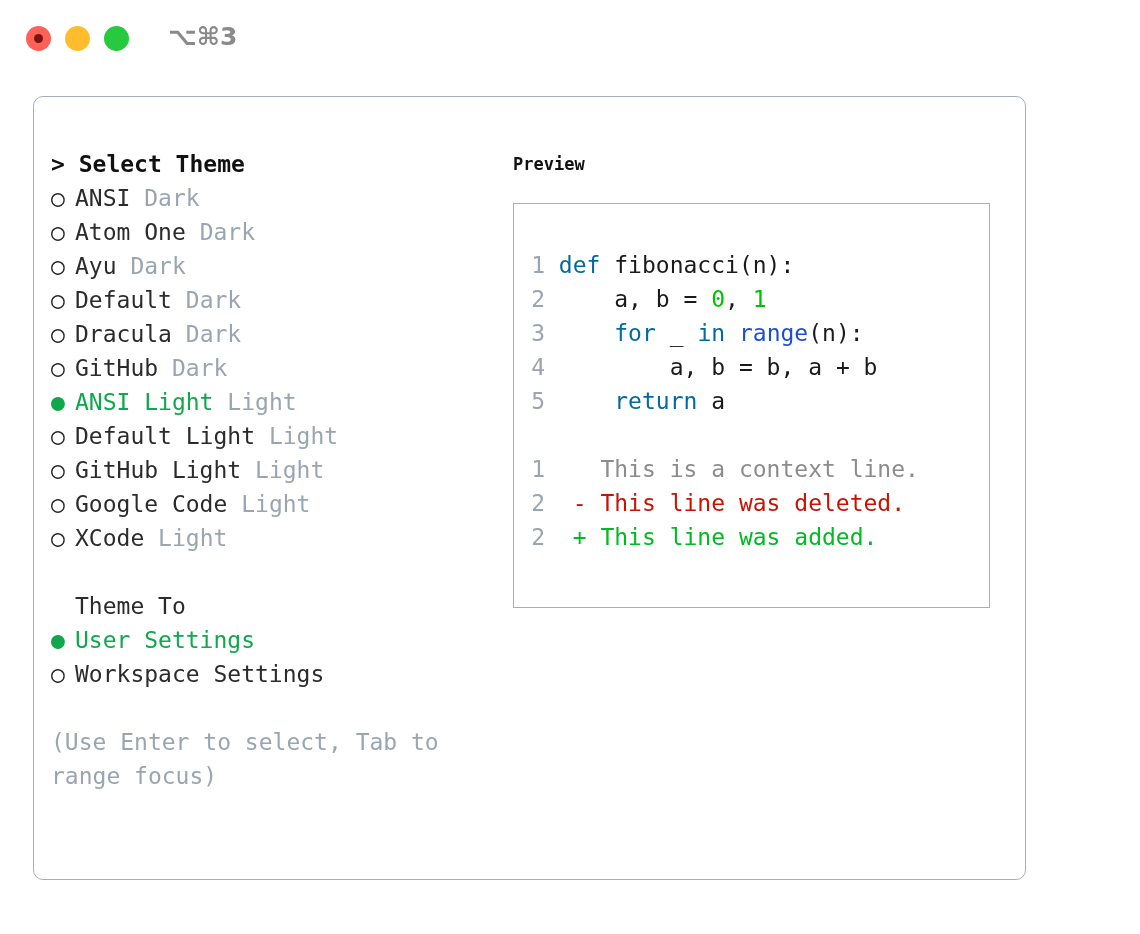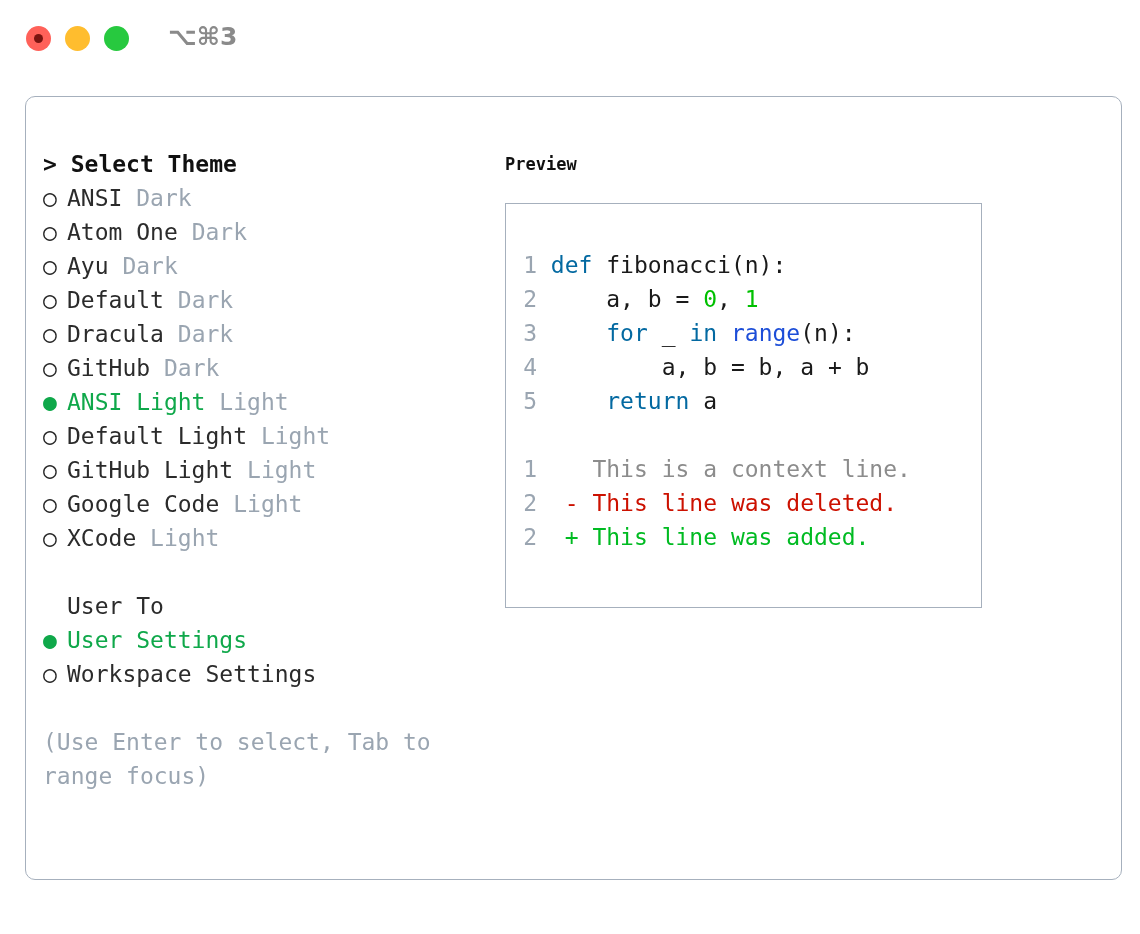--- a/index.html
+++ b/index.html
@@ -66,23 +66,23 @@
     font-size: 25px;
     font-weight: 700;
     color: #8a8a8a;
     letter-spacing: 0px;
     white-space: pre;
   }
 
   
   .card {
     position: absolute;
-    left: 25px;
+    left: 33px;
     top: 96px;
-    width: 1097px;
+    width: 993px;
     height: 784px;
     border: 1.5px solid #a6b0bd;
     border-radius: 10px;
     box-sizing: border-box;
     background: #ffffff;
   }
 
   .col-left {
     position: absolute;
     left: 17px;
@@ -214,21 +214,21 @@
           <div class="opt"><span class="bullet">○</span><span class="label">GitHub</span> <span class="muted">Dark</span></div>
           <div class="opt selected"><span class="bullet">●</span><span class="label">ANSI Light</span> <span class="muted">Light</span></div>
           <div class="opt"><span class="bullet">○</span><span class="label">Default Light</span> <span class="muted">Light</span></div>
           <div class="opt"><span class="bullet">○</span><span class="label">GitHub Light</span> <span class="muted">Light</span></div>
           <div class="opt"><span class="bullet">○</span><span class="label">Google Code</span> <span class="muted">Light</span></div>
           <div class="opt"><span class="bullet">○</span><span class="label">XCode</span> <span class="muted">Light</span></div>
         </div>
 
       <div class="spacer-sm"></div>
 
-      <div class="section-label">User To</div>
+      <div class="section-label">Theme To</div>
 
       <div id="apply-options">
           <div class="opt selected"><span class="bullet">●</span><span class="label">User Settings</span></div>
           <div class="opt"><span class="bullet">○</span><span class="label">Workspace Settings</span></div>
         </div>
 
       <div class="spacer-md"></div>
 
       <div class="hint">(Use Enter to select, Tab to range focus)</div>
     </div>

